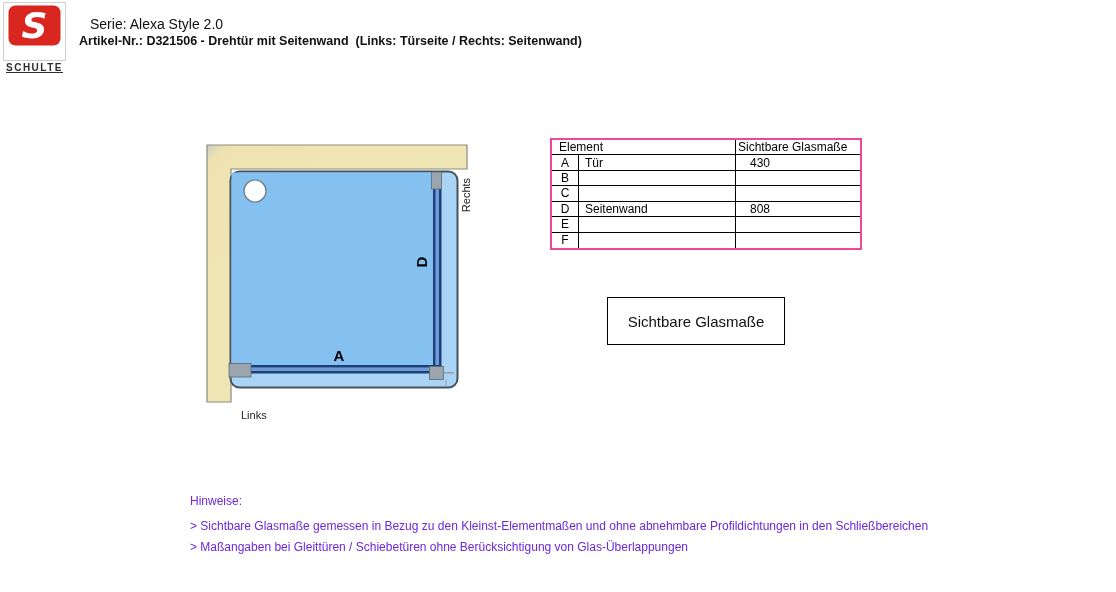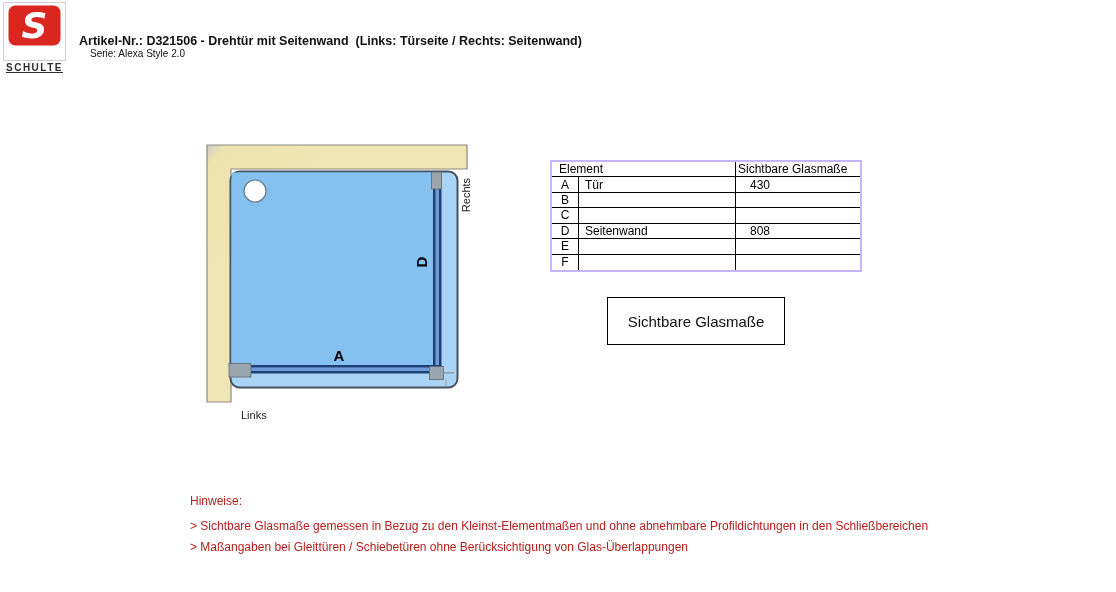--- a/index.html
+++ b/index.html
@@ -6,53 +6,53 @@
   #page{position:relative;width:1116px;height:592px;background:#ffffff;
         font-family:"Liberation Sans",sans-serif;color:#000;overflow:hidden;}
   .abs{position:absolute;}
   .pre{white-space:pre;}
 
   
   #logo-box{left:3px;top:2px;width:63px;height:59px;border:1px solid #cfcfcf;background:#fff;box-sizing:border-box;}
   #logo-mark{position:absolute;left:4px;top:2px;width:53px;height:41px;}
   #logo-word{position:absolute;left:0;top:59px;width:61px;text-align:center;
              font-size:10px;font-weight:bold;letter-spacing:1.5px;color:#2e2e2e;text-decoration:underline;}
-  #serie-line{left:90px;top:16px;font-size:10px;color:#111;margin-top:32px;}
+  #serie-line{left:90px;top:16px;font-size:14px;color:#111;}
   #artikel-line{left:79px;top:34px;font-size:12.5px;font-weight:bold;color:#111;}
 
   
   .dim-label{font-size:15px;font-weight:bold;color:#000;text-align:center;}
   .side-label{font-size:11px;color:#222;text-align:center;}
   #label-a{left:327px;top:347px;width:24px;height:16px;}
   #label-d{left:411px;top:254px;width:20px;height:16px;transform:rotate(-90deg);}
   #label-rechts{left:447px;top:188px;width:40px;height:14px;transform:rotate(-90deg);}
   #label-links{left:241px;top:392px;width:40px;height:14px;text-align:left;margin-top:17px;}
 
   
-  #glass-table{left:550px;top:160px;width:312px;height:112px;box-sizing:border-box;
-               border:2px solid #c4b5fd;display:grid;
+  #glass-table{left:550px;top:138px;width:312px;height:112px;box-sizing:border-box;
+               border:2px solid #ec4899;display:grid;
                grid-template-columns:27px 157px 1fr;
                grid-template-rows:repeat(7,1fr);
                font-size:12px;background:#fff;}
   #glass-table .cell{display:flex;align-items:center;box-sizing:border-box;
                      border-bottom:1px solid #000;overflow:hidden;}
   #glass-table .c1{justify-content:center;border-right:1px solid #000;}
   #glass-table .c2{padding-left:6px;border-right:1px solid #000;}
   #glass-table .c3{padding-left:14px;}
   #glass-table .head-el{grid-column:1 / 3;padding-left:7px;border-right:1px solid #000;}
   #glass-table .head-val{padding-left:2px;}
   #glass-table .last{border-bottom:none;}
 
   
   #legend-box{left:607px;top:297px;width:178px;height:48px;border:1px solid #000;
               box-sizing:border-box;display:flex;align-items:center;justify-content:center;
               font-size:15px;color:#111;background:#fff;}
 
   
-  .note{left:190px;font-size:12px;color:#b91c1c;}
+  .note{left:190px;font-size:12px;color:#6d28d9;}
   #note-title{top:494px;}
   #note-1{top:519px;}
   #note-2{top:540px;}
 </style>
 </head>
 <body>
 
 <div id="page">
 
   <div class="abs" id="logo-box">

